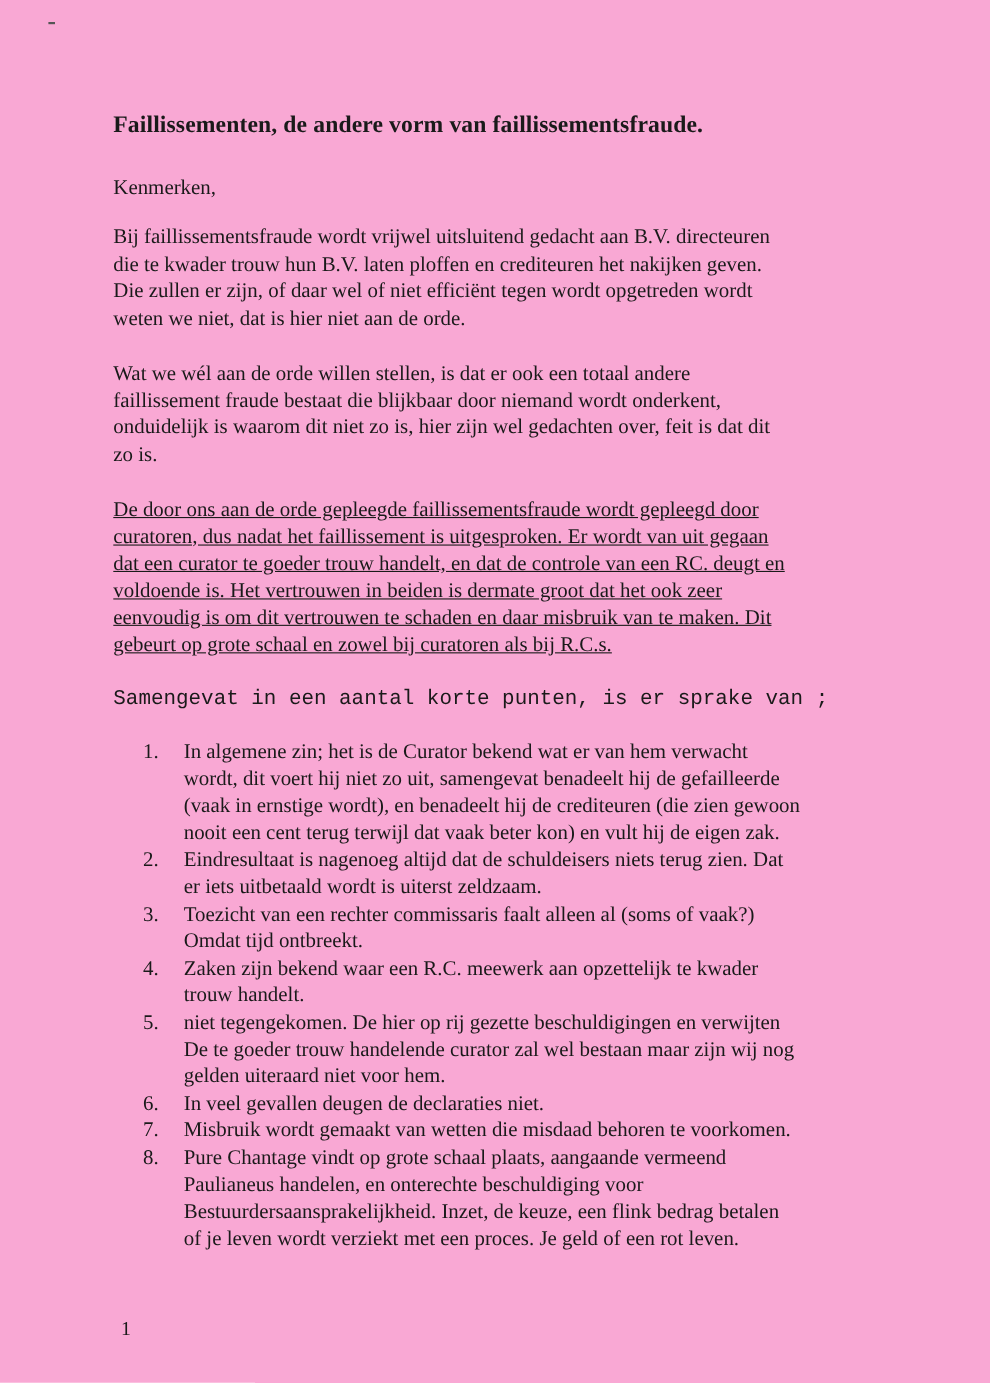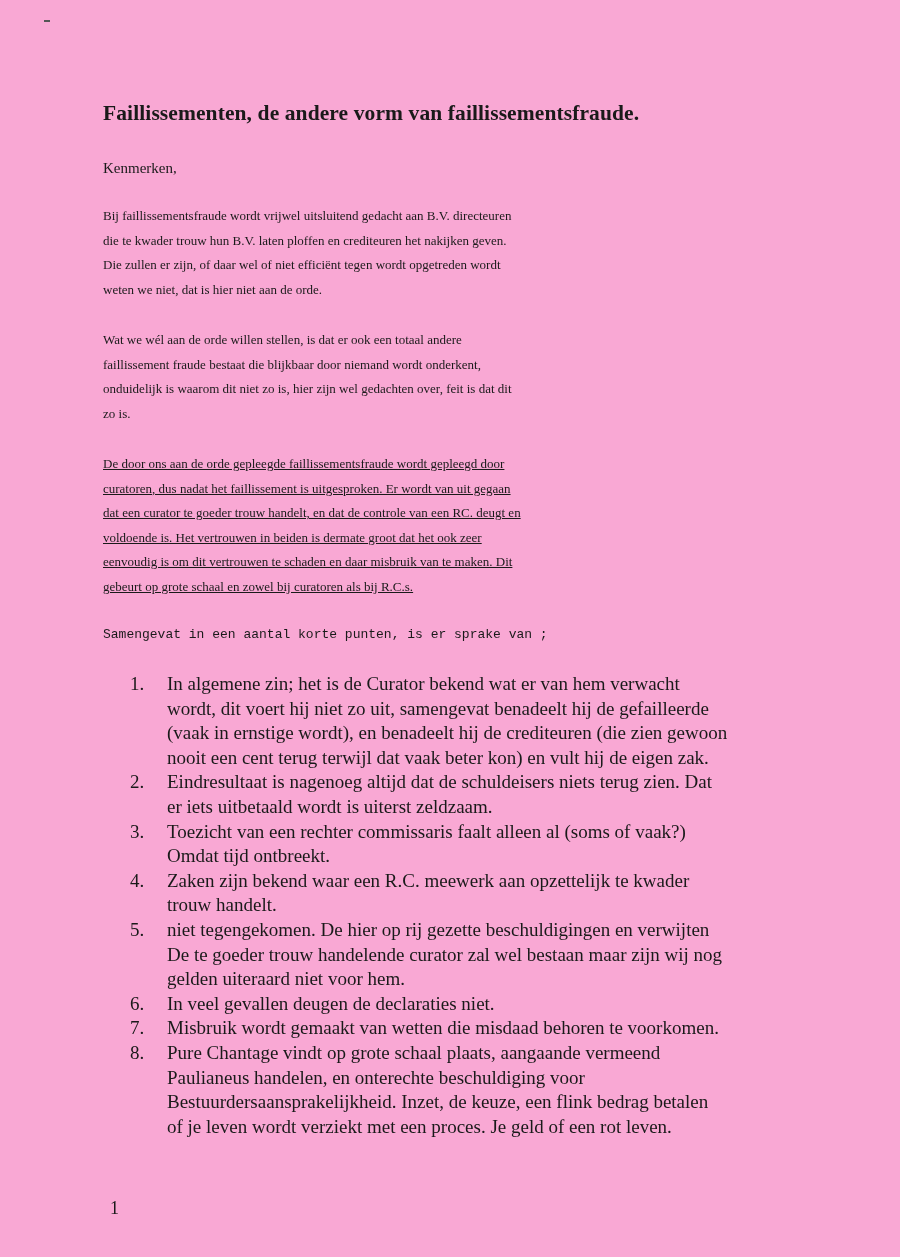--- a/index.html
+++ b/index.html
@@ -33,28 +33,28 @@
       top: 101px;
       font-size: 21.5px;
       font-weight: bold;
       letter-spacing: 0.1px;
       white-space: nowrap;
     }
     .salutation {
       position: absolute;
       left: 103px;
       top: 160px;
-      font-size: 15px;
+      font-size: 19px;
       white-space: nowrap;
     }
     .para {
       position: absolute;
       left: 103px;
       width: 720px;
-      font-size: 13px;
+      font-size: 19px;
       line-height: 24.6px;
     }
     .para .line {
       display: block;
       white-space: nowrap;
     }
     #p1 { top: 204px; }
     #p2 { top: 328px; }
     #p3 { top: 452px; text-decoration: underline; }
     #p4 { top: 623px; font-family: Liberation Mono, monospace; }

